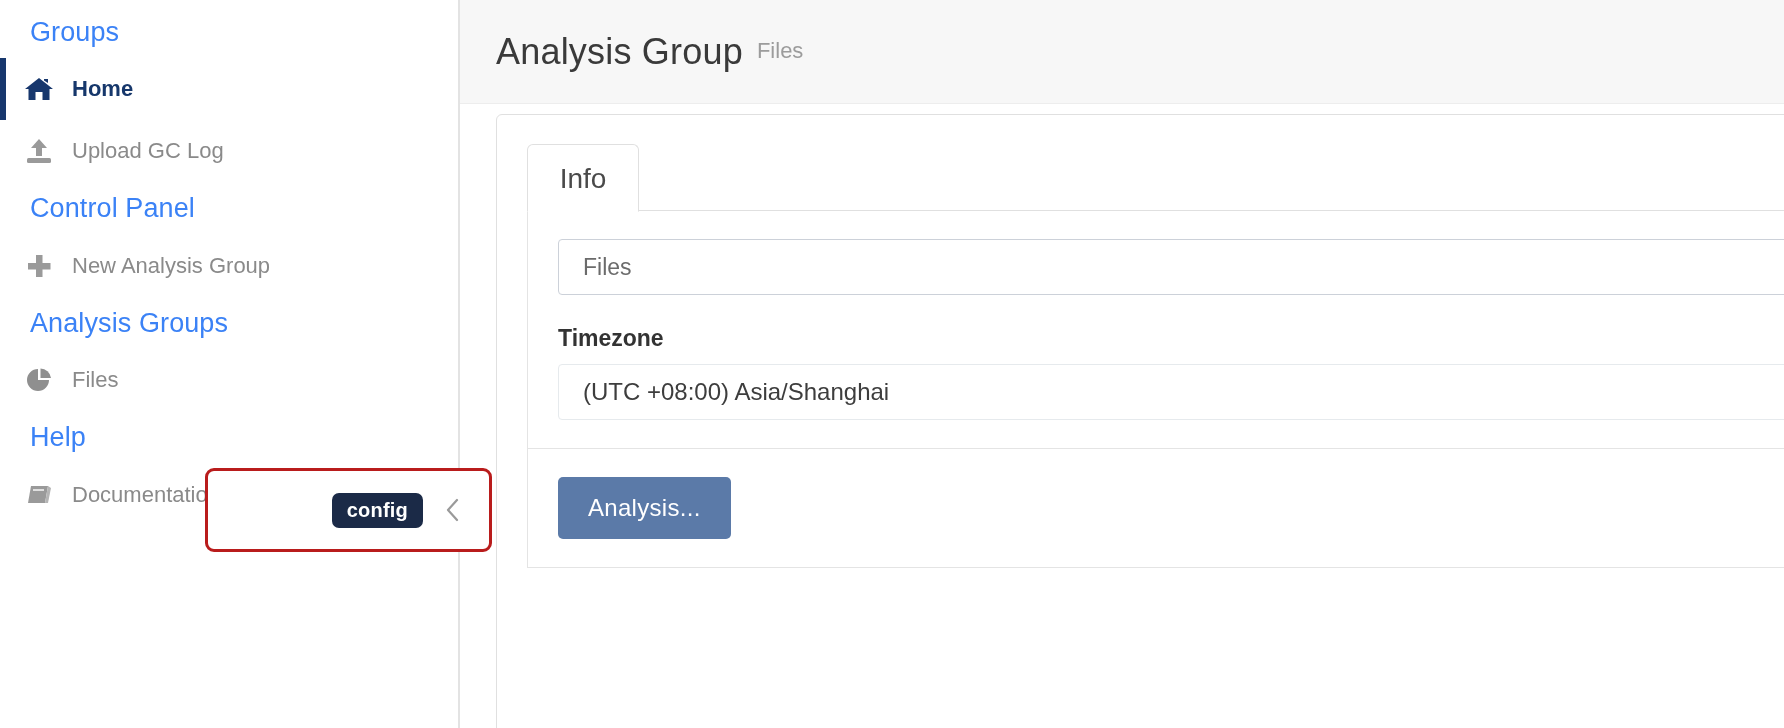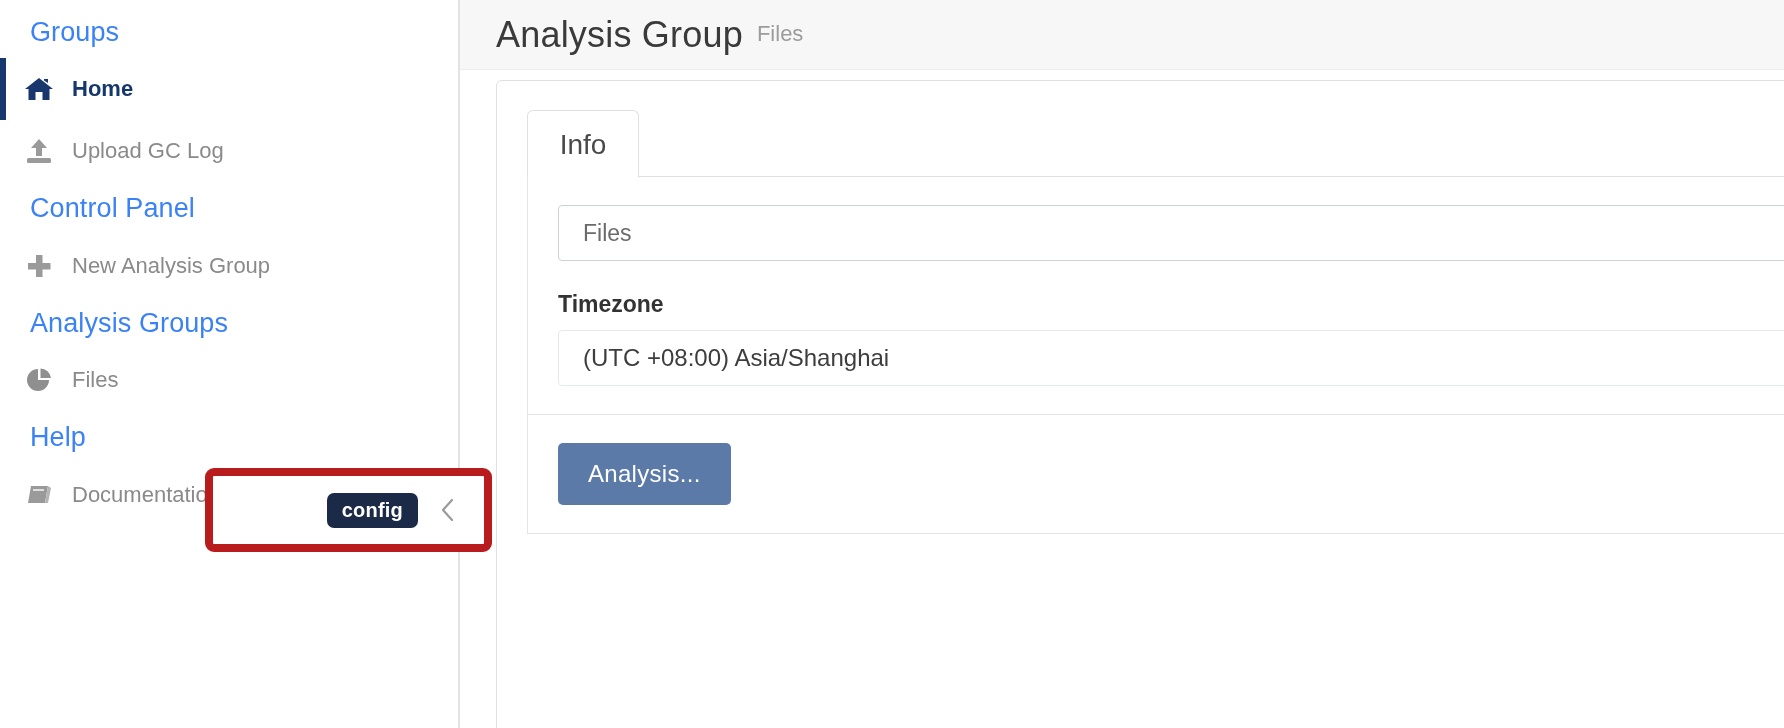--- a/index.html
+++ b/index.html
@@ -69,21 +69,21 @@
 
   .nav-item.files-row { justify-content: flex-start; }
 
   
   .collapse-wrap {
     position: absolute;
     left: 205px;
     top: 468px;
     width: 287px;
     height: 84px;
-    border: 8px solid #b91c1c;
+    border: 3px solid #b91c1c;
     border-radius: 9px;
     background: #ffffff;
     display: flex;
     align-items: center;
     justify-content: flex-end;
     padding-right: 28px;
     z-index: 30;
   }
   .config-badge {
     background: #1b2a47;
@@ -108,21 +108,21 @@
   
   .main {
     flex: 1;
     height: 728px;
     background: #ffffff;
     position: relative;
     overflow: hidden;
   }
 
   .page-header {
-    height: 70px;
+    height: 104px;
     background: #f7f7f7;
     display: flex;
     align-items: center;
     padding-left: 36px;
     border-bottom: 1px solid #ededed;
   }
   .page-title {
     font-size: 36px;
     color: #3a3a3a;
     font-weight: 400;

